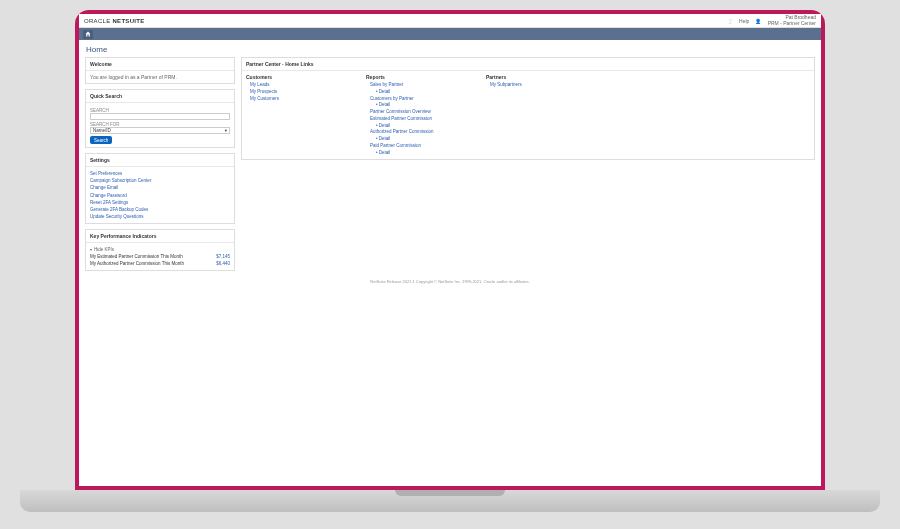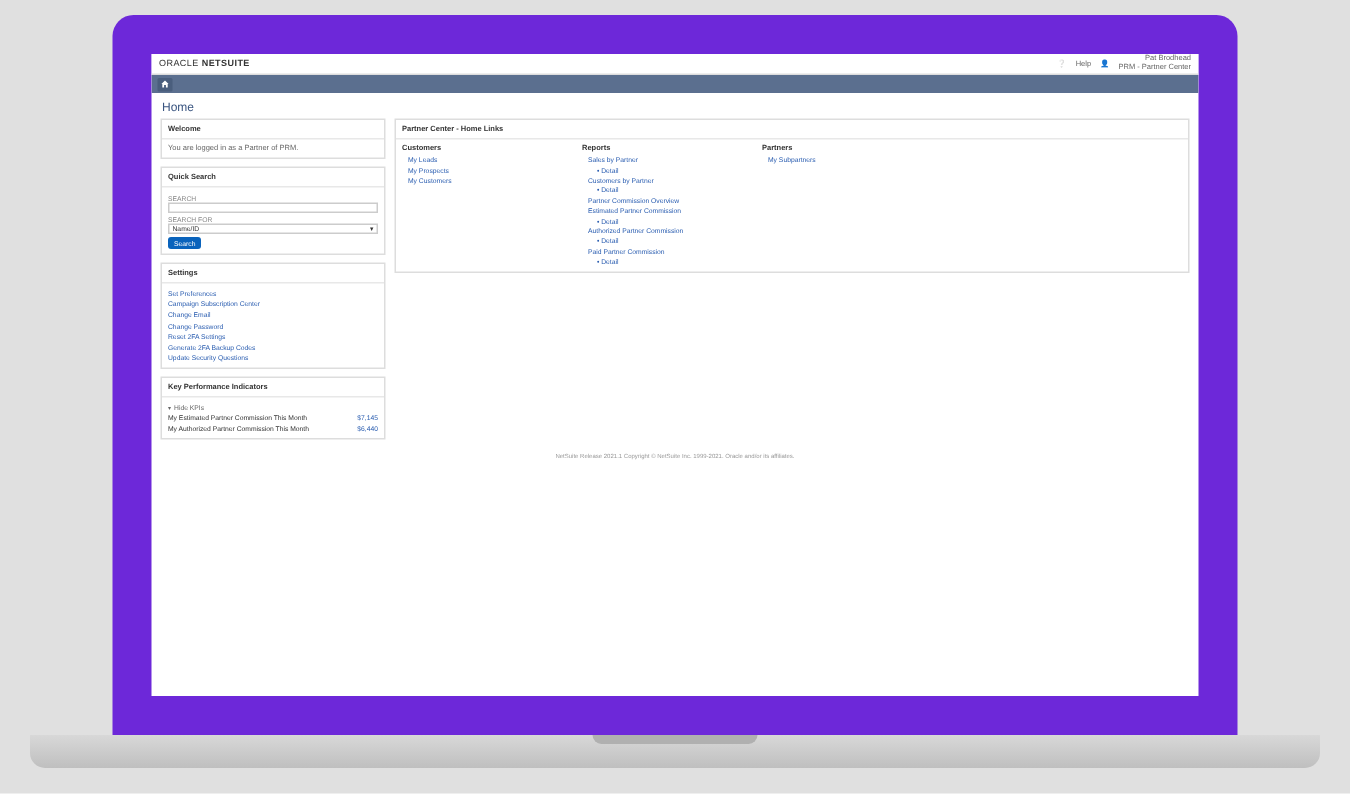--- a/index.html
+++ b/index.html
@@ -10,23 +10,23 @@
     height: 529px;
     overflow: hidden;
     position: relative;
   }
   .laptop-frame {
     position: absolute;
     top: 10px;
     left: 75px;
     width: 750px;
     height: 480px;
-    background: #6d28d9;
+    background: #be185d;
     border-radius: 14px 14px 0 0;
-    padding: 26px;
+    padding: 4px;
   }
   .laptop-base {
     position: absolute;
     top: 490px;
     left: 20px;
     width: 860px;
     height: 22px;
     background: linear-gradient(#d8d8d8,#bfbfbf);
     border-radius: 0 0 10px 10px;
   }

